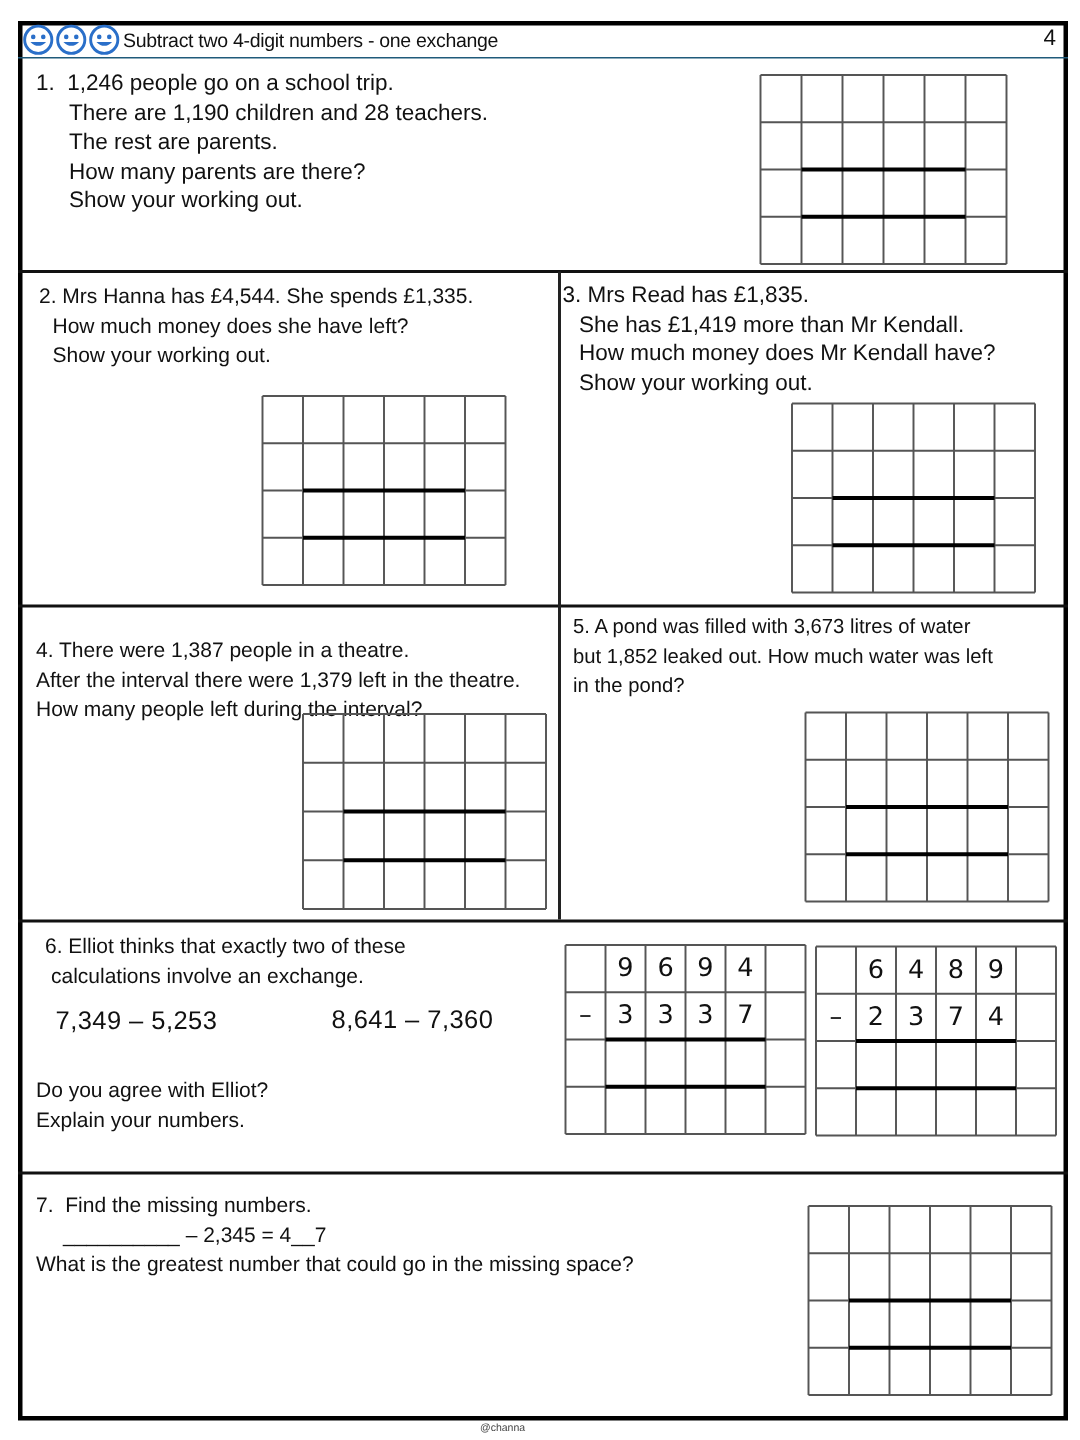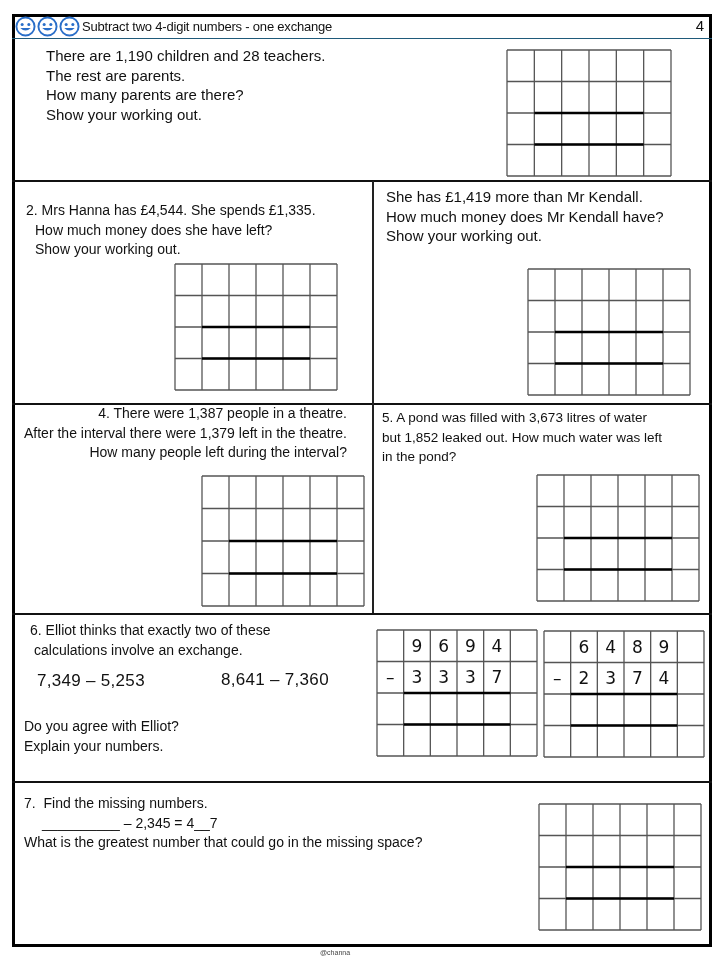--- a/index.html
+++ b/index.html
@@ -68,20 +68,21 @@
   <span class="page-number">4</span>
 </div>
 
 <div class="divider-h" style="left:12px; top:180px; width:700px;"></div>
 <div class="divider-h" style="left:12px; top:403px; width:700px;"></div>
 <div class="divider-h" style="left:12px; top:613px; width:700px;"></div>
 <div class="divider-h" style="left:12px; top:781px; width:700px;"></div>
 <div class="divider-v" style="left:372px; top:181px; height:432px;"></div>
 
 <div class="q-text q1" style="left:24px; top:46px;">
+  <div class="q-line"><span>1.</span>&nbsp;&nbsp;<span>1,246 people go on a school trip.</span></div>
   <div class="q-line indent">There are 1,190 children and 28 teachers.</div>
   <div class="q-line indent">The rest are parents.</div>
   <div class="q-line indent">How many parents are there?</div>
   <div class="q-line indent">Show your working out.</div>
 </div>
 <svg class="grid" style="position:absolute; left:506px; top:49px;" width="166" height="128">
     <line x1="1" y1="1" x2="1" y2="127" class="thin"></line>
     <line x1="28.333333333333332" y1="1" x2="28.333333333333332" y2="127" class="thin"></line>
     <line x1="55.666666666666664" y1="1" x2="55.666666666666664" y2="127" class="thin"></line>
     <line x1="83" y1="1" x2="83" y2="127" class="thin"></line>
@@ -90,21 +91,21 @@
     <line x1="165" y1="1" x2="165" y2="127" class="thin"></line>
     <line x1="1" y1="1" x2="165" y2="1" class="thin"></line>
     <line x1="1" y1="32.5" x2="165" y2="32.5" class="thin"></line>
     <line x1="1" y1="64" x2="165" y2="64" class="thin"></line>
     <line x1="1" y1="95.5" x2="165" y2="95.5" class="thin"></line>
     <line x1="1" y1="127" x2="165" y2="127" class="thin"></line>
     <line x1="28.333333333333332" y1="64" x2="137.66666666666666" y2="64" class="thick"></line>
     <line x1="28.333333333333332" y1="95.5" x2="137.66666666666666" y2="95.5" class="thick"></line>
   </svg>
 
-<div class="q-text" style="left:26px; top:188px;margin-top:13px;">
+<div class="q-text" style="left:26px; top:188px;">
   <div class="q-line"><span>2.</span> <span>Mrs Hanna has £4,544. She spends £1,335.</span></div>
   <div class="q-line indent-s">How much money does she have left?</div>
   <div class="q-line indent-s">Show your working out.</div>
 </div>
 <svg class="grid" style="position:absolute; left:174px; top:263px;" width="164" height="128">
     <line x1="1" y1="1" x2="1" y2="127" class="thin"></line>
     <line x1="28" y1="1" x2="28" y2="127" class="thin"></line>
     <line x1="55" y1="1" x2="55" y2="127" class="thin"></line>
     <line x1="82" y1="1" x2="82" y2="127" class="thin"></line>
     <line x1="109" y1="1" x2="109" y2="127" class="thin"></line>
@@ -113,20 +114,21 @@
     <line x1="1" y1="1" x2="163" y2="1" class="thin"></line>
     <line x1="1" y1="32.5" x2="163" y2="32.5" class="thin"></line>
     <line x1="1" y1="64" x2="163" y2="64" class="thin"></line>
     <line x1="1" y1="95.5" x2="163" y2="95.5" class="thin"></line>
     <line x1="1" y1="127" x2="163" y2="127" class="thin"></line>
     <line x1="28" y1="64" x2="136" y2="64" class="thick"></line>
     <line x1="28" y1="95.5" x2="136" y2="95.5" class="thick"></line>
   </svg>
 
 <div class="q-text" style="left:375px; top:187px; font-size:15px;">
+  <div class="q-line"><span>3.</span> <span>Mrs Read has £1,835.</span></div>
   <div class="q-line indent-m">She has £1,419 more than Mr Kendall.</div>
   <div class="q-line indent-m">How much money does Mr Kendall have?</div>
   <div class="q-line indent-m">Show your working out.</div>
 </div>
 <svg class="grid" style="position:absolute; left:527px; top:268px;" width="164" height="128">
     <line x1="1" y1="1" x2="1" y2="127" class="thin"></line>
     <line x1="28" y1="1" x2="28" y2="127" class="thin"></line>
     <line x1="55" y1="1" x2="55" y2="127" class="thin"></line>
     <line x1="82" y1="1" x2="82" y2="127" class="thin"></line>
     <line x1="109" y1="1" x2="109" y2="127" class="thin"></line>
@@ -134,21 +136,21 @@
     <line x1="163" y1="1" x2="163" y2="127" class="thin"></line>
     <line x1="1" y1="1" x2="163" y2="1" class="thin"></line>
     <line x1="1" y1="32.5" x2="163" y2="32.5" class="thin"></line>
     <line x1="1" y1="64" x2="163" y2="64" class="thin"></line>
     <line x1="1" y1="95.5" x2="163" y2="95.5" class="thin"></line>
     <line x1="1" y1="127" x2="163" y2="127" class="thin"></line>
     <line x1="28" y1="64" x2="136" y2="64" class="thick"></line>
     <line x1="28" y1="95.5" x2="136" y2="95.5" class="thick"></line>
   </svg>
 
-<div class="q-text" style="left:24px; top:404px;text-align:right;">
+<div class="q-text" style="left:24px; top:424px;">
   <div class="q-line"><span>4.</span> <span>There were 1,387 people in a theatre.</span></div>
   <div class="q-line">After the interval there were 1,379 left in the theatre.</div>
   <div class="q-line">How many people left during the interval?</div>
 </div>
 <svg class="grid" style="position:absolute; left:201px; top:475px;" width="164" height="132">
     <line x1="1" y1="1" x2="1" y2="131" class="thin"></line>
     <line x1="28" y1="1" x2="28" y2="131" class="thin"></line>
     <line x1="55" y1="1" x2="55" y2="131" class="thin"></line>
     <line x1="82" y1="1" x2="82" y2="131" class="thin"></line>
     <line x1="109" y1="1" x2="109" y2="131" class="thin"></line>

